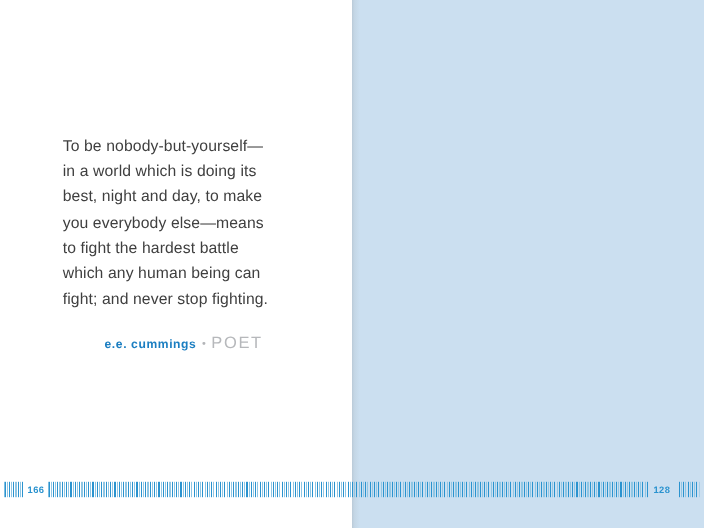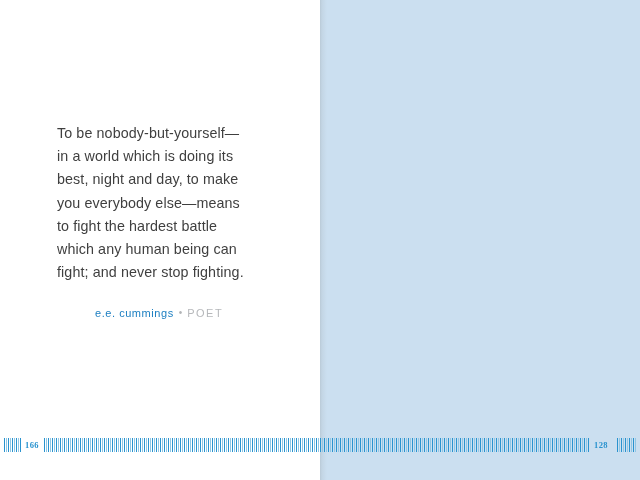--- a/index.html
+++ b/index.html
@@ -70,46 +70,45 @@
   }
   #attrib-left {
     margin-top: 19px;
     margin-left: 38px;
     white-space: nowrap;
   }
 
   
   .attrib-name {
     font-size: 11px;
-    font-weight: 400;
+    font-weight: 700;
     color: #1b7ec1;
     letter-spacing: .55px;
   }
   .attrib-sep {
     display: inline-block;
     font-size: 10px;
     color: #b2b4b7;
     margin: 0 5px;
     vertical-align: 1px;
   }
   .attrib-role {
-    font-size: 11px;
+    font-size: 15px;
     font-weight: 400;
     color: #b6b8bb;
     letter-spacing: 1.5px;
   }
 
   
   #ruler {
     position: absolute;
     left: 0;
     top: 438px;
     width: 544px;
     height: 14px;
-    font-family: Liberation Serif, serif;
   }
   .tick-run {
     position: absolute;
     top: 0;
     height: 14px;
     background-image:
       repeating-linear-gradient(to right,
         #2a93cf 0px, #2a93cf 1px,
         rgba(255,255,255,0) 1px, rgba(255,255,255,0) 2px,
         #8fc6e4 2px, #8fc6e4 3px,

